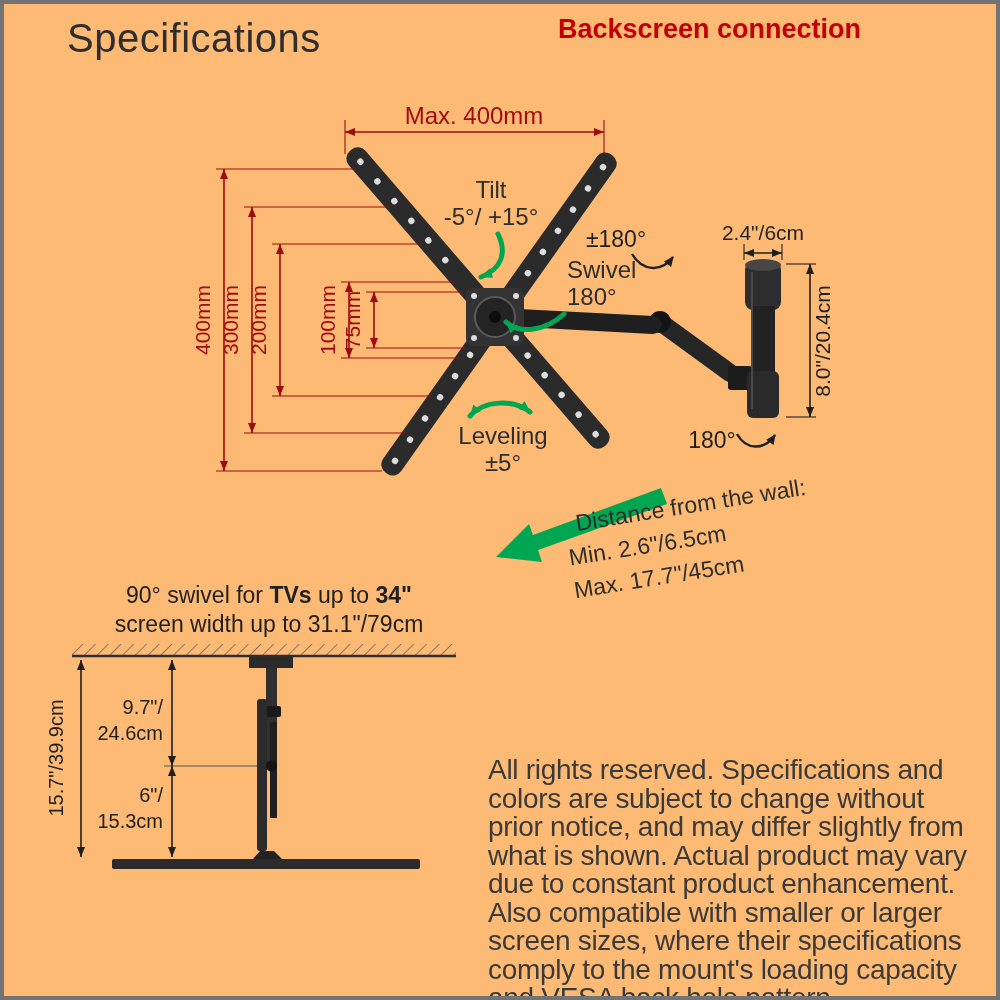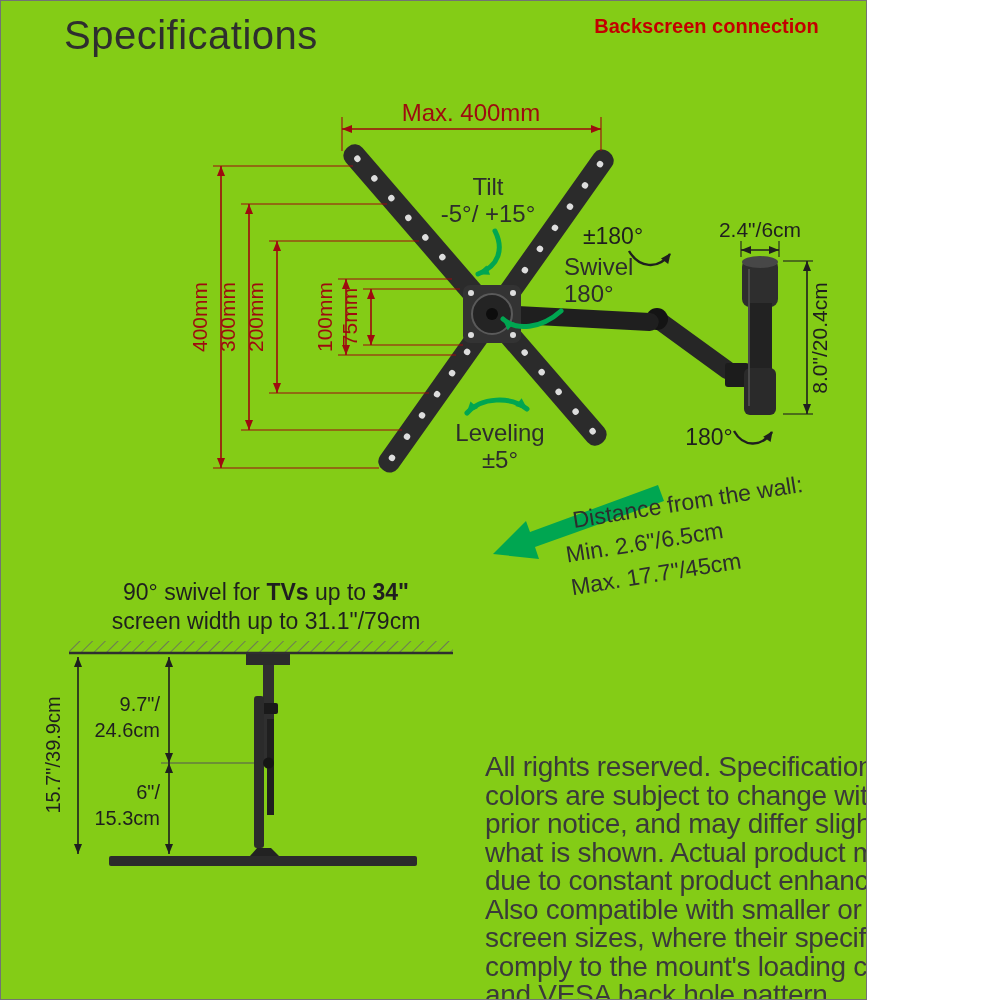--- a/index.html
+++ b/index.html
@@ -1,21 +1,21 @@
 <!DOCTYPE html>
 <html><head>
 <meta charset="utf-8">
 <style>
   html,body{margin:0;padding:0;background:#fff;}
-  .page{position:relative;width:867px;height:1000px;background:#84cc16;border:1px solid #737373;
+  .page{position:relative;width:1000px;height:1000px;background:#fdba74;border:4px solid #737373;
         box-sizing:border-box;overflow:hidden;font-family:"Liberation Sans",sans-serif;}
   .page-title{position:absolute;left:63px;top:12px;margin:0;font-size:40px;font-weight:400;
               color:#2e2e2e;letter-spacing:.5px;}
   .red-heading{position:absolute;left:448px;top:8px;width:515px;text-align:center;
-               color:#c30000;font-weight:bold;font-size:20px;line-height:35px;}
+               color:#c30000;font-weight:bold;font-size:27px;line-height:35px;}
   .vesa-svg{position:absolute;left:0;top:90px;}
   .ceiling-svg{position:absolute;left:40px;top:640px;}
   .swivel-title{position:absolute;left:55px;top:577px;width:420px;text-align:center;
                 font-size:23px;line-height:29px;color:#1f1f1f;}
   .disclaimer{position:absolute;left:484px;top:752px;width:480px;margin:0;font-size:28px;
               line-height:28.5px;color:#3a3a3a;letter-spacing:-0.3px;}
   
   text{font-family:"Liberation Sans",sans-serif;}
   .red{fill:#9e0b0f;} .ink{fill:#2d2d2d;} .blk{fill:#1f1f1f;}
   .f24{font-size:24px;} .f23{font-size:23px;} .f21{font-size:21px;} .f20{font-size:20px;}

